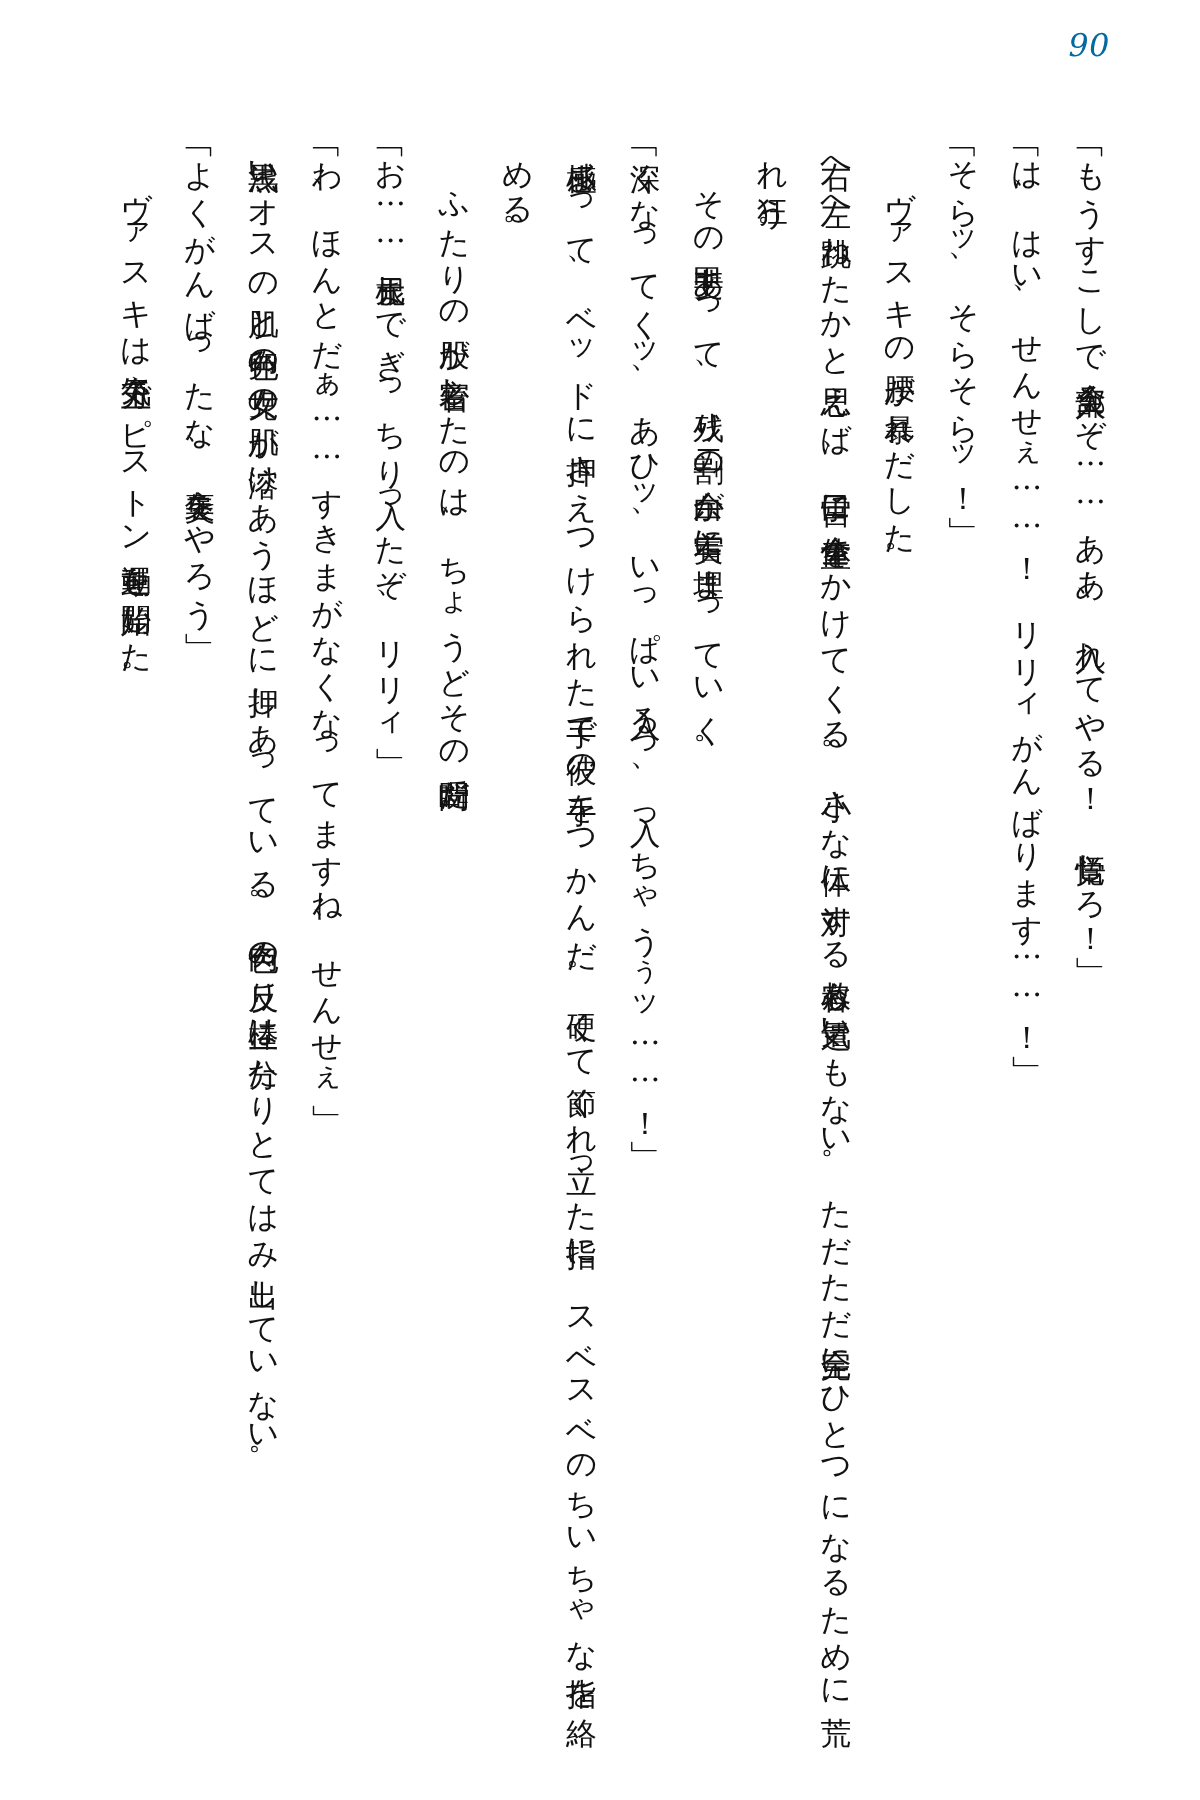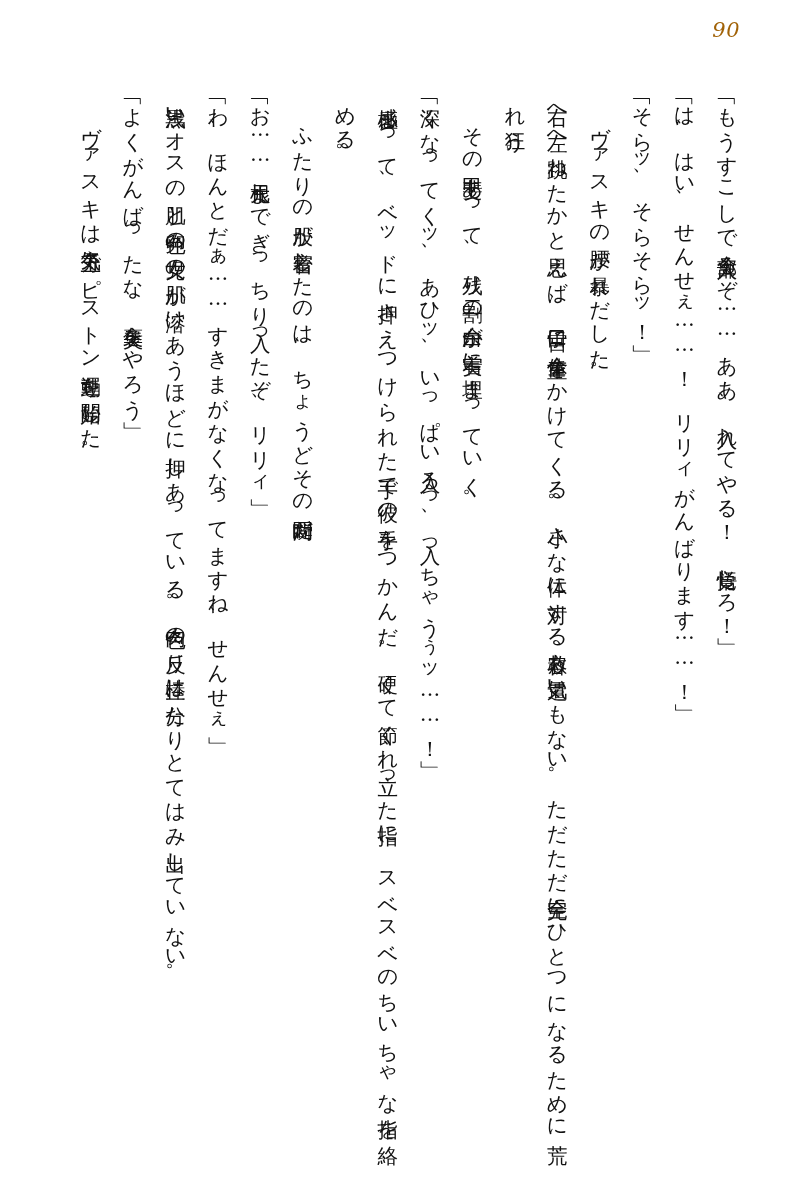--- a/index.html
+++ b/index.html
@@ -20,21 +20,21 @@
     inset: 0;
     background: #ffffff;
   }
   .page-number {
     position: absolute;
     top: 18px;
     right: 60px;
     font-family: "DejaVu Serif", "Liberation Serif", serif;
     font-size: 21px;
     font-style: italic;
-    color: #a16207;
+    color: #0369a1;
     letter-spacing: 0.5px;
   }
   .body-text {
     position: absolute;
     top: 92px;
     right: 52px;
     left: 52px;
     bottom: 70px;
     writing-mode: vertical-rl;
     text-orientation: upright;

